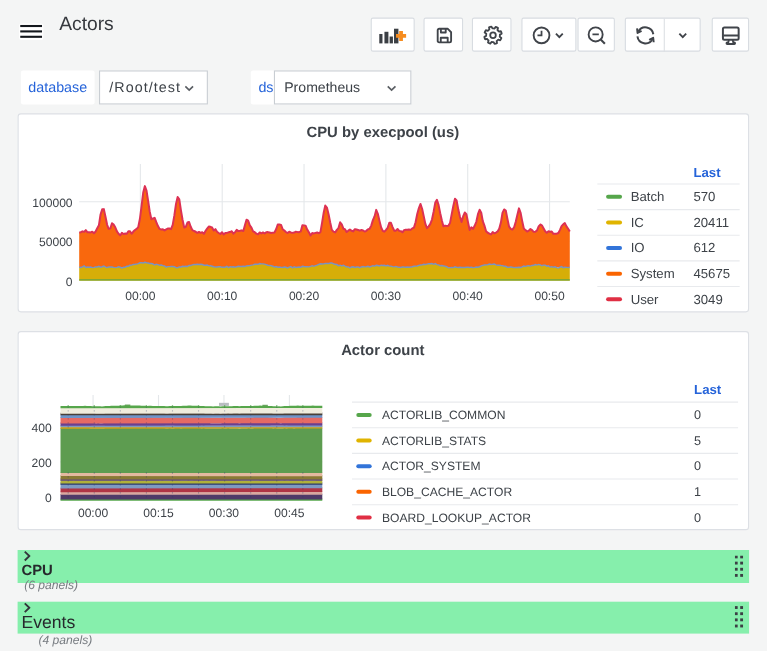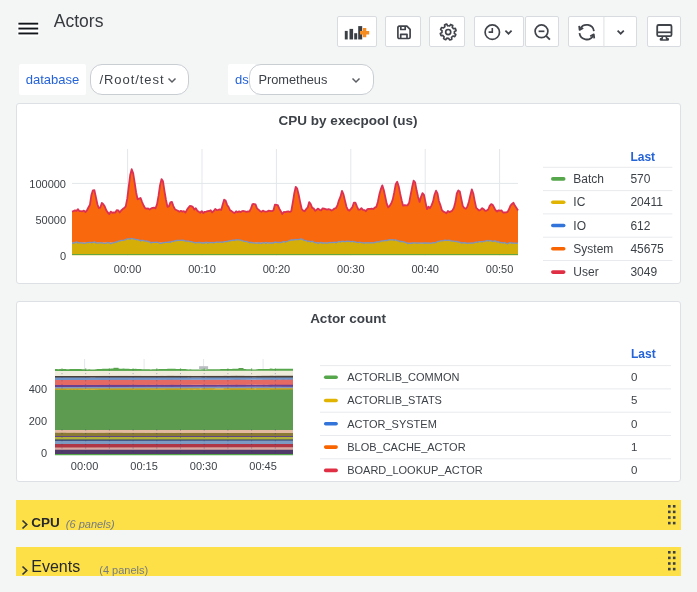--- a/index.html
+++ b/index.html
@@ -1,19 +1,19 @@
 <!DOCTYPE html>
 <html><head><meta charset="utf-8"><style>
 * { margin:0; padding:0; box-sizing:border-box; }
 body { width:697px; height:592px; background:#f4f5f5; font-family:"Liberation Sans",sans-serif; position:relative; overflow:hidden; }
 .tbtn { position:absolute; top:16px; height:30.5px; background:#fff; border:1px solid #d8dce1; border-radius:2px; }
 .panel { position:absolute; left:16px; width:665px; background:#fff; border:1px solid #dde0e5; border-radius:3px; }
-.rowbar { position:absolute; left:16px; width:665px; height:29.5px; background:#fde047; display:flex; align-items:flex-end; }
+.rowbar { position:absolute; left:16px; width:665px; height:29.5px; background:#86efac; display:flex; align-items:flex-start;flex-direction:column; }
 .chip { position:absolute; top:64.4px; height:30.8px; background:#fff; border-radius:2px; display:flex; align-items:center; justify-content:center; color:#2563d9; font-size:13px; }
-.dd { position:absolute; top:64.4px; height:30.8px; background:#fff; border:1px solid #c9ced3; border-radius:12px; display:flex; align-items:center; color:#3d4248; }
+.dd { position:absolute; top:64.4px; height:30.8px; background:#fff; border:1px solid #c9ced3; border-radius:0; display:flex; align-items:center; color:#3d4248; }
 </style></head><body>
 <svg width="23" height="16" viewBox="0 0 23 16" style="position:absolute;left:16.8px;top:20.5px">
 <rect width="22" height="15" x="0.4" y="0.4" rx="2" fill="#ffffff"></rect>
 <rect x="1.4" width="19.8" height="1.9" y="1.7" fill="#13171c"></rect>
     <rect x="1.4" width="19.8" height="1.9" y="6.6" fill="#13171c"></rect>
     <rect x="1.4" width="19.8" height="1.9" y="11.5" fill="#13171c"></rect>
   </svg>
 <div style="position:absolute;left:53.8px;top:11px;font-size:17.5px;color:#36393e">Actors</div>
 <div class="tbtn" style="left:337px;width:39.5px">
     <svg width="39.5" height="32" viewBox="0 0 39.5 32" style="position:absolute;left:0;top:-1.25px">
@@ -244,21 +244,21 @@
       <rect x="4.9" y="16.8" width="2.6" height="2.6" fill="#3b3f44"></rect>
     </svg>
 </div>
 <div class="rowbar" style="top:546.6px">
   <span style="margin-left:4.8px;display:flex">
       <svg width="7" height="11" viewBox="0 0 7 11" fill="none" stroke="#33363b" stroke-width="1.7">
         <path d="M1.5 1.5 L5.7 5.5 L1.5 9.5"></path>
       </svg>
     </span>
   <span style="margin-left:3.5px;font-size:16px;font-weight:normal;color:#26282c">Events</span>
-  <span style="margin-left:19px;font-size:11px;color:#767b80">(4 panels)</span>
+  <span style="margin-left:19px;font-size:11px;font-style:italic;color:#767b80">(4 panels)</span>
   <svg width="8" height="20" viewBox="0 0 8 20" style="position:absolute;right:4.7px;top:4.8px">
       <rect x="0" y="0" width="2.6" height="2.6" fill="#3b3f44"></rect>
       <rect x="0" y="5.6" width="2.6" height="2.6" fill="#3b3f44"></rect>
       <rect x="0" y="11.2" width="2.6" height="2.6" fill="#3b3f44"></rect>
       <rect x="0" y="16.8" width="2.6" height="2.6" fill="#3b3f44"></rect>
       <rect x="4.9" y="0" width="2.6" height="2.6" fill="#3b3f44"></rect>
       <rect x="4.9" y="5.6" width="2.6" height="2.6" fill="#3b3f44"></rect>
       <rect x="4.9" y="11.2" width="2.6" height="2.6" fill="#3b3f44"></rect>
       <rect x="4.9" y="16.8" width="2.6" height="2.6" fill="#3b3f44"></rect>
     </svg>

